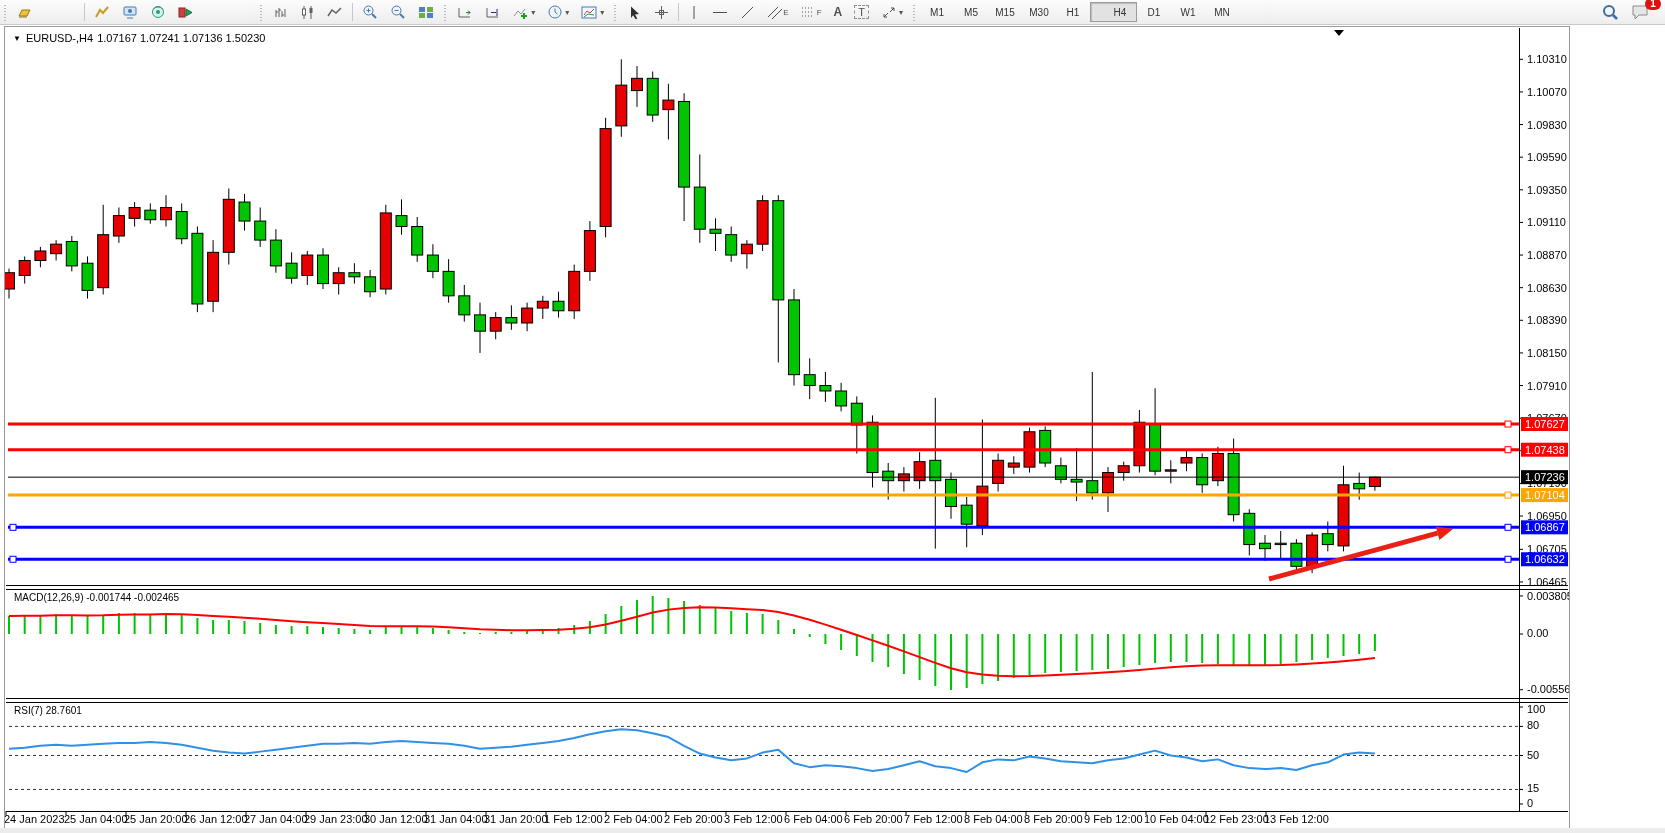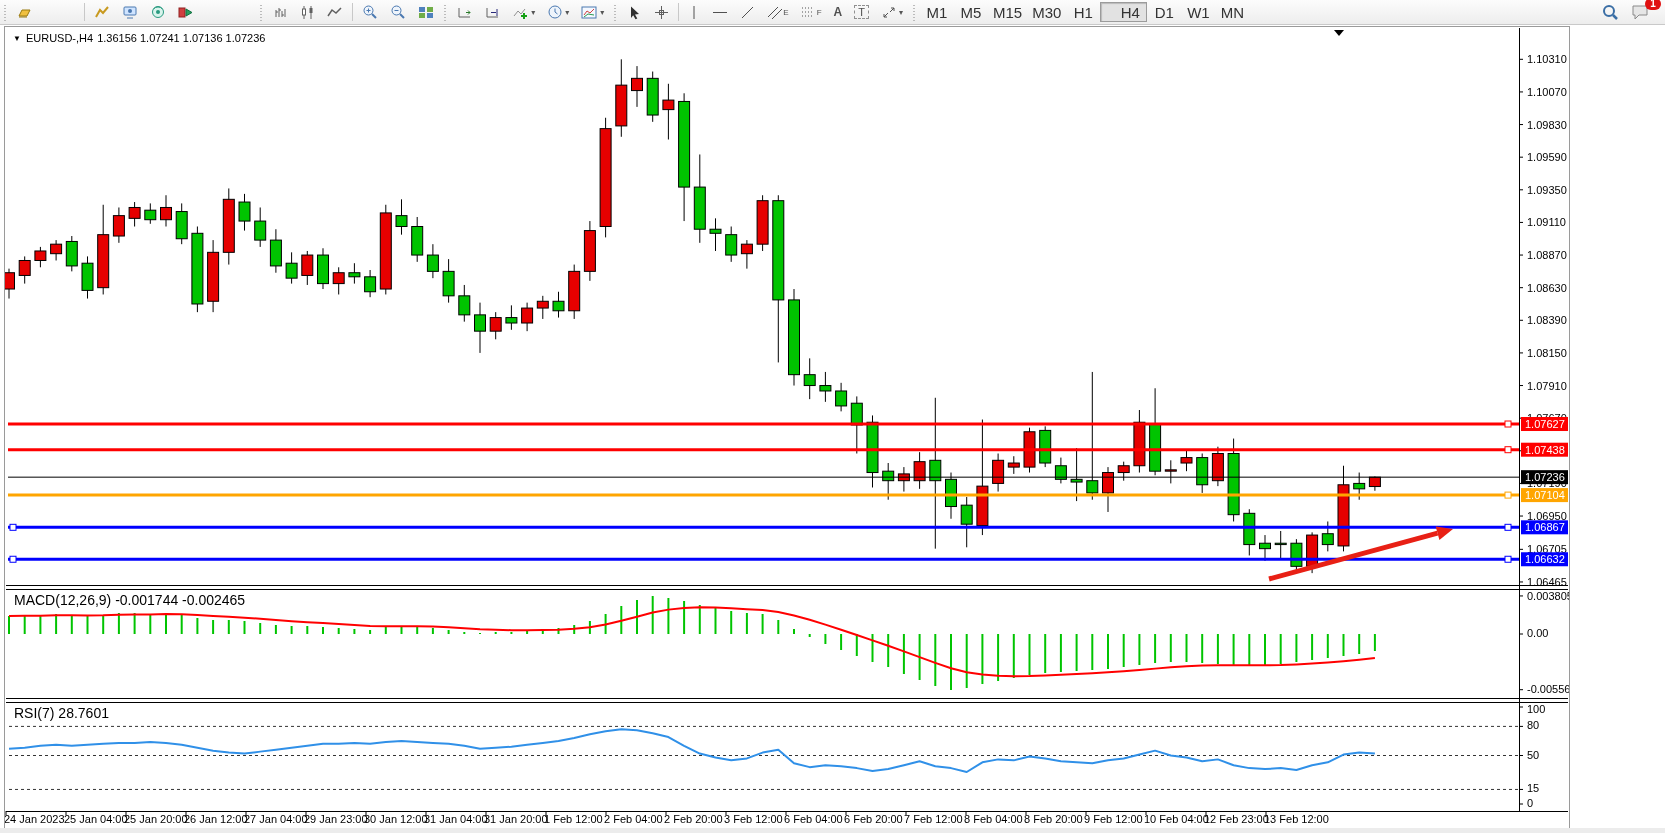--- a/index.html
+++ b/index.html
@@ -9,32 +9,32 @@
     border-bottom:1px solid #c9c9c9;display:flex;align-items:center;font-size:12px;color:#222;}
   .tb-btn{display:inline-flex;align-items:center;height:20px;padding:0 4px;margin:0 1px;border:1px solid transparent;
     border-radius:2px;background:transparent;cursor:default;white-space:nowrap;}
   .tb-btn svg{display:block;}
   .tb-btn .lbl{margin-left:3px;margin-top:43px;}
   .caret{font-size:8px;color:#555;margin-left:2px;}
   .grip{width:7px;height:18px;margin:0 2px;background:repeating-linear-gradient(#bbb,#bbb 1px,transparent 1px,transparent 3px);
     background-size:2px 100%;background-repeat:no-repeat;background-position:2px 2px;}
   .vsep{width:1px;height:18px;background:#c8c8c8;margin:0 3px;}
   .tf-btn{display:inline-flex;align-items:center;justify-content:center;height:18px;min-width:24px;padding:0 4px;
-    font-size:15px;color:#333;border:1px solid transparent;}
+    font-size:10px;color:#333;border:1px solid transparent;}
   .tf-btn.active{background:#e2e2e2;border:1px solid #9b9b9b;box-shadow:inset 1px 1px 1px rgba(0,0,0,.18);padding-left:17px;}
   .spacer{flex:1;}
   .chat-wrap{position:relative;margin-right:10px;}
   .badge{position:absolute;top:-4px;right:-6px;background:#e01010;color:#fff;border-radius:8px;font-size:10px;
     line-height:12px;min-width:12px;height:12px;text-align:center;padding:0 2px;font-weight:bold;}
   
   .chart-window{position:absolute;left:4px;top:26px;width:1564px;height:801px;background:#fff;border:1px solid #9a9a9a;}
   .chart-header{position:absolute;left:8px;top:5px;font-size:11px;color:#000;z-index:5;display:flex;align-items:center;}
   .chart-header .tri{font-size:8px;margin-right:5px;color:#000;}
   .chart-header span{margin-right:4px;}
-  .pane-label{position:absolute;font-size:14px;color:#000;z-index:5;}
+  .pane-label{position:absolute;font-size:10px;color:#000;z-index:5;}
   #chart-svg{position:absolute;left:0;top:0;}
   .bottom-strip{position:absolute;left:0;top:828px;width:1665px;height:5px;background:#ececec;}
 </style>
 </head>
 <body>
 
 <div class="toolbar">
   <div class="grip"></div>
 
   <button class="tb-btn">
@@ -281,21 +281,21 @@
         </span>
     </button>
     <span class="badge">1</span>
   </div>
 </div>
 
 <div class="chart-window">
   <div class="chart-header">
     <span class="tri">▼</span>
     <span>EURUSD-,H4</span>
-    <span>1.36156 1.07241 1.07136 1.07236</span>
+    <span>1.07167 1.07241 1.07136 1.50230</span>
   </div>
   <div class="pane-label" style="left:9px;top:565px">
     <span>MACD(12,26,9)</span>
     <span>-0.001744 -0.002465</span>
   </div>
   <div class="pane-label" style="left:9px;top:678px">
     <span>RSI(7)</span>
     <span>28.7601</span>
   </div>
   <svg id="chart-svg" width="1564" height="801" viewBox="4 26 1564 801">

